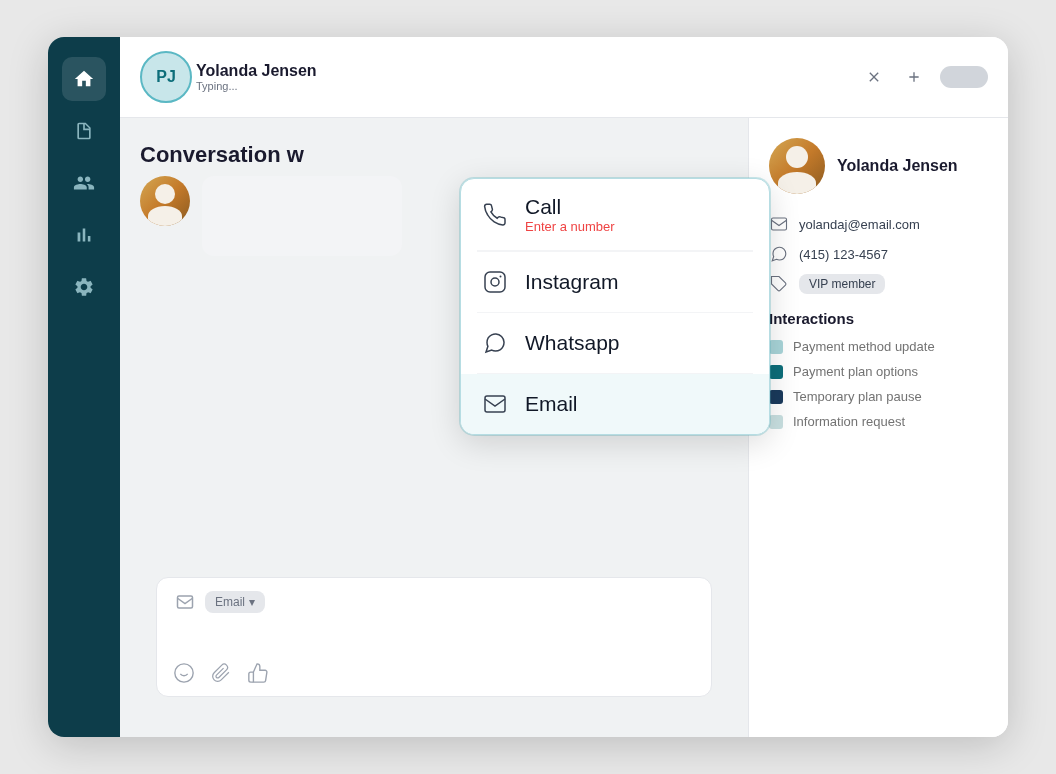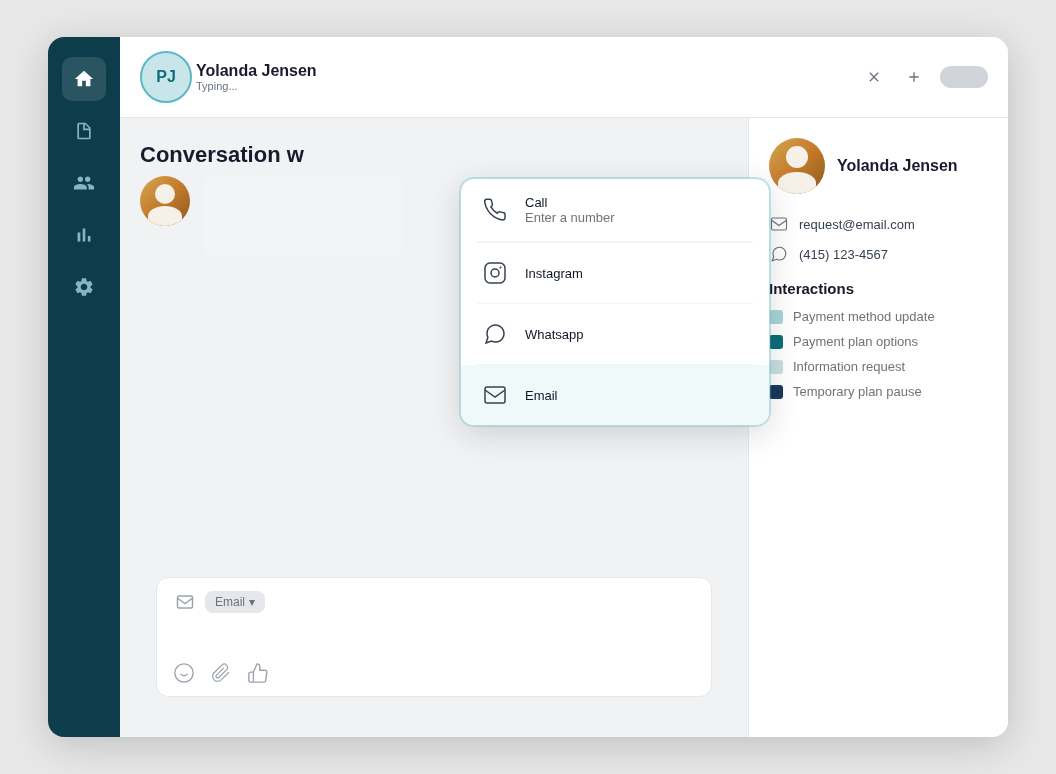--- a/index.html
+++ b/index.html
@@ -364,27 +364,27 @@
       align-items: center;
       justify-content: center;
       color: #374151;
       font-size: 20px;
       flex-shrink: 0;
     }
     .dropdown-item-content {
       flex: 1;
     }
     .dropdown-item-label {
-      font-size: 13px;
+      font-size: 21px;
       font-weight: 500;
       color: #111827;
     }
     .dropdown-item-sub {
       font-size: 13px;
-      color: #737373;
+      color: #ef4444;
     }
     .divider {
       height: 1px;
       background: #f3f4f6;
       margin: 0 16px;
     }
   </style>
 </head>
 <body>
 
@@ -495,51 +495,60 @@
           <div class="contact-name">Yolanda Jensen</div>
         </div>
 
         <div class="contact-info-row">
           <div class="contact-info-icon">
             <svg width="18" height="18" viewBox="0 0 24 24" fill="none" stroke="#6b7280" stroke-width="1.5">
               <rect x="2" y="4" width="20" height="16" rx="2"></rect>
               <path d="M2 7l10 7 10-7"></path>
             </svg>
           </div>
-          <div class="contact-info-text">request@email.com</div>
+          <div class="contact-info-text">yolandaj@email.com</div>
         </div>
 
         <div class="contact-info-row">
           <div class="contact-info-icon">
             <svg width="18" height="18" viewBox="0 0 24 24" fill="none" stroke="#6b7280" stroke-width="1.5">
               <path d="M21 11.5a8.38 8.38 0 0 1-.9 3.8 8.5 8.5 0 0 1-7.6 4.7 8.38 8.38 0 0 1-3.8-.9L3 21l1.9-5.7a8.38 8.38 0 0 1-.9-3.8 8.5 8.5 0 0 1 4.7-7.6 8.38 8.38 0 0 1 3.8-.9h.5a8.48 8.48 0 0 1 8 8v.5z"></path>
             </svg>
           </div>
           <div class="contact-info-text">(415) 123-4567</div>
         </div>
 
+        <div class="contact-info-row">
+          <div class="contact-info-icon">
+            <svg width="18" height="18" viewBox="0 0 24 24" fill="none" stroke="#6b7280" stroke-width="1.5">
+              <path d="M20.59 13.41l-7.17 7.17a2 2 0 0 1-2.83 0L2 12V2h10l8.59 8.59a2 2 0 0 1 0 2.82z"></path>
+              <line x1="7" y1="7" x2="7.01" y2="7"></line>
+            </svg>
+          </div>
+          <span class="vip-badge">VIP member</span>
+        </div>
 
         <div class="interactions-title">Interactions</div>
 
         <div id="interactions-list">
             <div class="interaction-row">
       <div class="interaction-dot" style="background:#a8d4d8"></div>
       <div class="interaction-label">Payment method update</div>
     </div>
             <div class="interaction-row">
       <div class="interaction-dot" style="background:#0d6e7a"></div>
       <div class="interaction-label">Payment plan options</div>
     </div>
             <div class="interaction-row">
+      <div class="interaction-dot" style="background:#1a3a5c"></div>
+      <div class="interaction-label">Temporary plan pause</div>
+    </div>
+            <div class="interaction-row">
       <div class="interaction-dot" style="background:#c8dfe0"></div>
       <div class="interaction-label">Information request</div>
-    </div>
-            <div class="interaction-row">
-      <div class="interaction-dot" style="background:#1a3a5c"></div>
-      <div class="interaction-label">Temporary plan pause</div>
     </div>
           </div>
       </div>
 
       <div class="dropdown-overlay">
 
         <div id="dropdown-items">
             <div class="dropdown-item">
       <div class="dropdown-item-icon">
                 <svg width="24" height="24" viewBox="0 0 24 24" fill="none" stroke="#374151" stroke-width="1.5">

